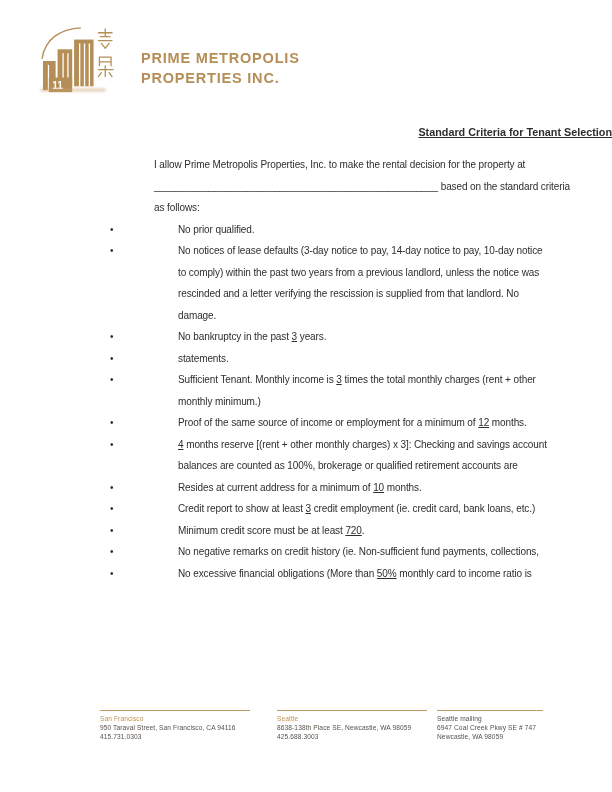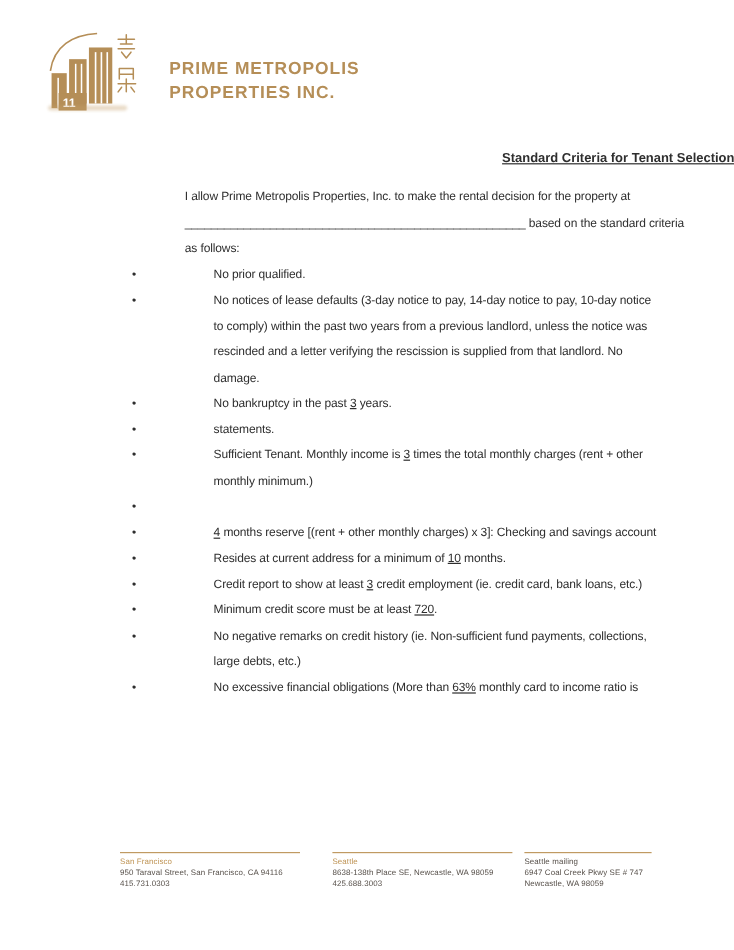--- a/index.html
+++ b/index.html
@@ -116,25 +116,29 @@
         </div>
         <div class="bullet">
           <span class="dot">•</span>
           <div>
             <div class="tline"><span>Sufficient Tenant. Monthly income is </span><span class="u">3</span><span> times the total monthly charges (rent + other</span></div>
             <div class="tline"><span>monthly minimum.)</span></div>
           </div>
         </div>
         <div class="bullet">
           <span class="dot">•</span>
+          <div>
+            <div class="tline"><span>Proof of the same source of income or employment for a minimum of </span><span class="u">12</span><span> months.</span></div>
+          </div>
         </div>
         <div class="bullet">
           <span class="dot">•</span>
           <div>
             <div class="tline"><span class="u">4</span><span> months reserve [(rent + other monthly charges) x 3]: Checking and savings account</span></div>
+            <div class="tline"><span>balances are counted as 100%, brokerage or qualified retirement accounts are</span></div>
           </div>
         </div>
         <div class="bullet">
           <span class="dot">•</span>
           <div>
             <div class="tline"><span>Resides at current address for a minimum of </span><span class="u">10</span><span> months.</span></div>
           </div>
         </div>
         <div class="bullet">
           <span class="dot">•</span>
@@ -145,27 +149,26 @@
         <div class="bullet">
           <span class="dot">•</span>
           <div>
             <div class="tline"><span>Minimum credit score must be at least </span><span class="u">720</span><span>.</span></div>
           </div>
         </div>
         <div class="bullet">
           <span class="dot">•</span>
           <div>
             <div class="tline"><span>No negative remarks on credit history (ie. Non-sufficient fund payments, collections,</span></div>
-            <div class="tline"><span>large debts, etc.)</span></div>
           </div>
         </div>
         <div class="bullet">
           <span class="dot">•</span>
           <div>
-            <div class="tline"><span>No excessive financial obligations (More than </span><span class="u">63%</span><span> monthly card to income ratio is</span></div>
+            <div class="tline"><span>No excessive financial obligations (More than </span><span class="u">50%</span><span> monthly card to income ratio is</span></div>
           </div>
         </div>
       </div>
   </div>
 
   <div class="footer">
       <div class="fcol fcol0">
         <div class="fhead" style="color: rgb(191, 148, 85);">San Francisco</div>
         <div>950 Taraval Street, San Francisco, CA 94116</div>
         <div>415.731.0303</div>

